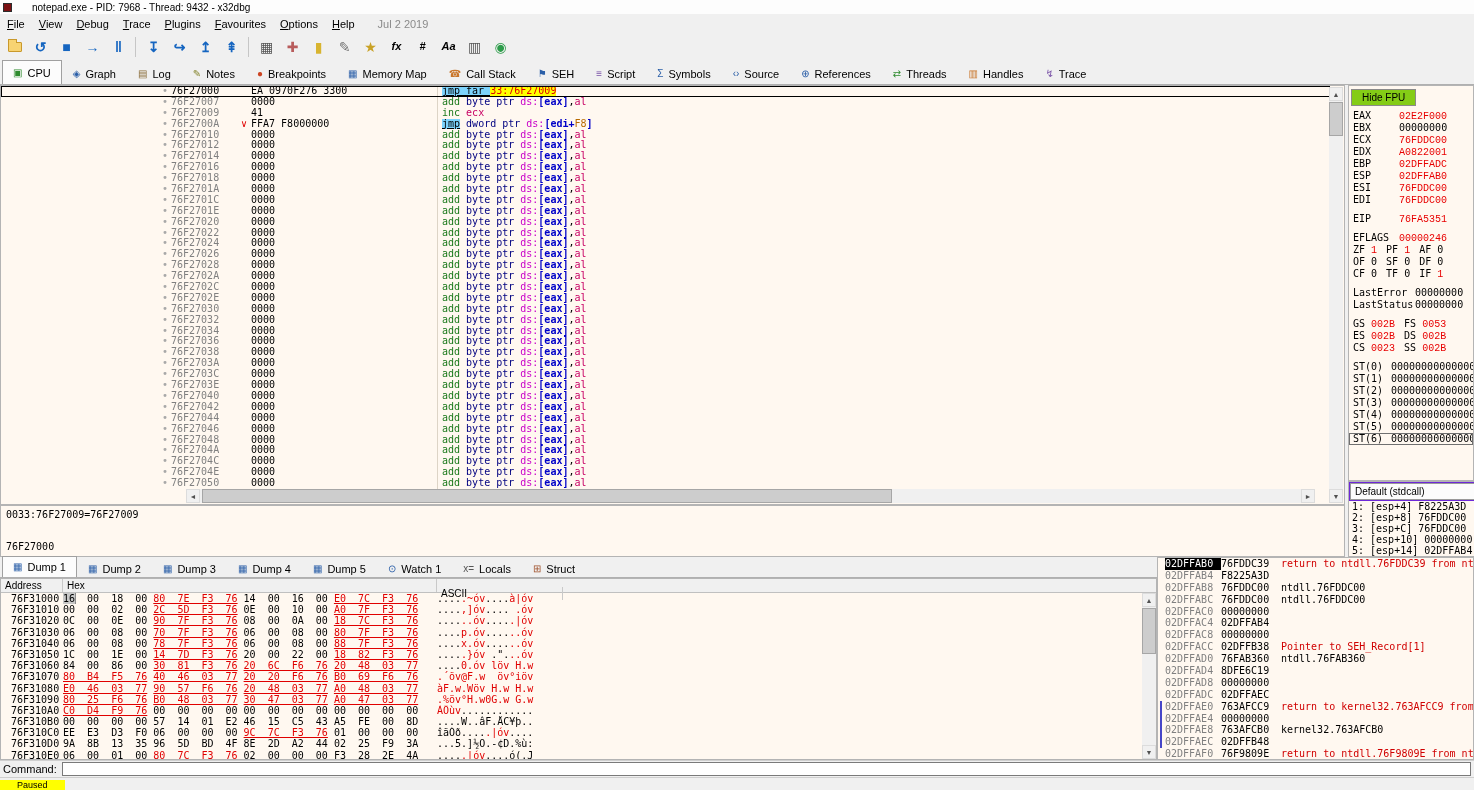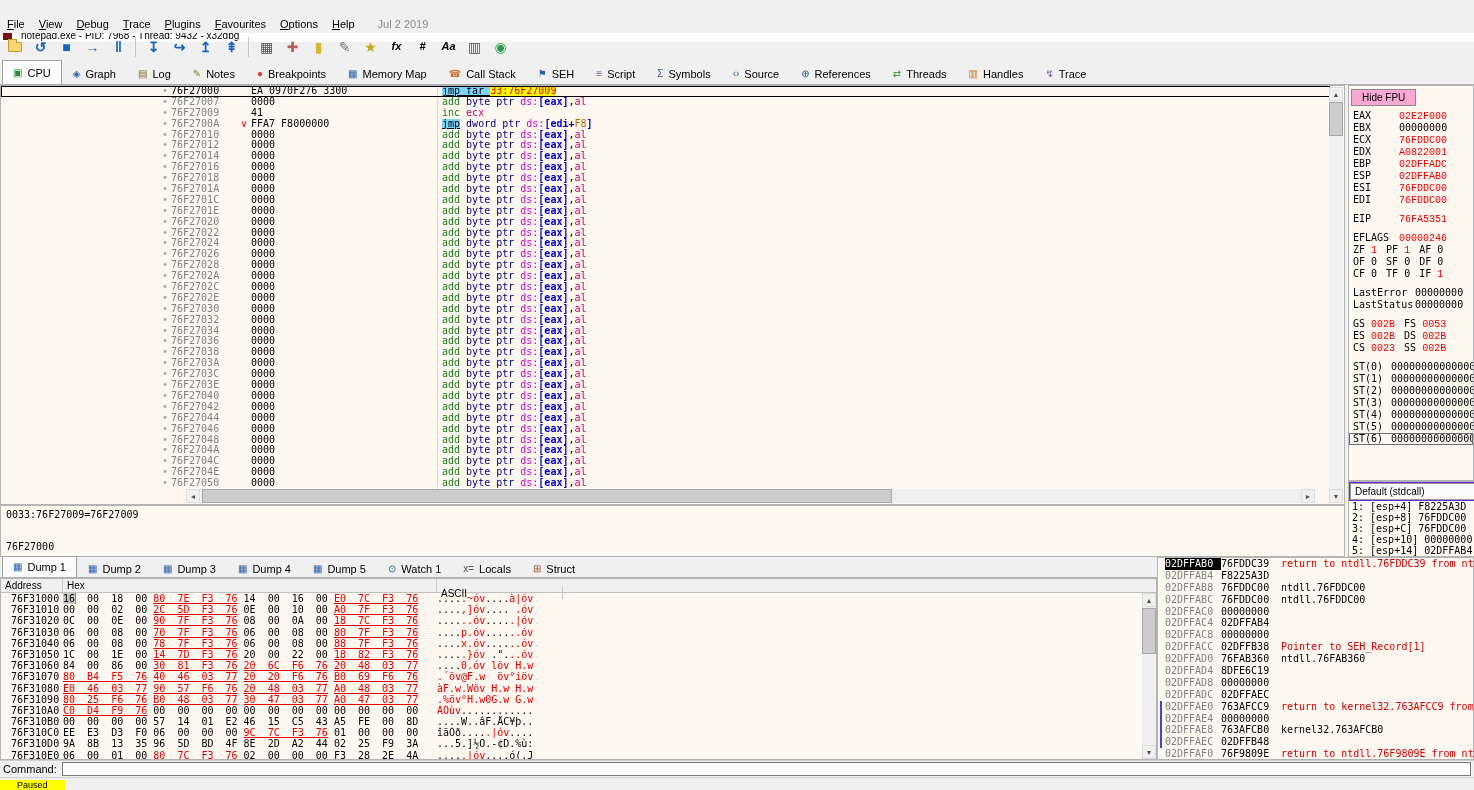--- a/index.html
+++ b/index.html
@@ -2,21 +2,21 @@
 <html><head>
 <meta charset="utf-8">
 <style>
   * { margin:0; padding:0; box-sizing:border-box; }
   html,body { width:1474px; height:790px; overflow:hidden; }
   body { font-family:"Liberation Sans", sans-serif; background:#f0f0f0; }
   .window { position:relative; width:1474px; height:790px; background:#f0f0f0; overflow:hidden; }
 
   
   .titlebar { position:absolute; left:0; top:0; width:100%; height:14px; background:#fdfdfd;
-              display:flex; align-items:center; gap:9px; padding-left:3px;margin-top:28px; }
+              display:flex; align-items:center; gap:20px; padding-left:3px; }
   .app-icon { width:9px; height:9px; background:#7b1113; border:1px solid #2d2d2d; flex:none; }
   .title-text { font-size:10px; color:#000; white-space:nowrap; }
 
   .menubar { position:absolute; left:0; top:14px; width:100%; height:19px; display:flex;
              align-items:center; font-size:11px; background:#f0f0f0; }
   .menu-item { padding:2px 7px; color:#000; white-space:nowrap; }
   .menu-date { color:#8a8a8a; margin-left:16px; font-size:11px; }
 
   .toolbar { position:absolute; left:0; top:33px; width:100%; height:27px; display:flex;
              align-items:center; padding-left:2px; gap:1px; }
@@ -77,21 +77,21 @@
   .infobox { position:absolute; left:0; top:420px; width:1345px; height:52px;
              font-family:"DejaVu Sans Mono", monospace; font-size:10px; color:#000; }
   .info-line1 { position:absolute; top:3px; left:5px; }
   .info-line2 { position:absolute; bottom:4px; left:5px; }
 
   .vsplit { position:absolute; left:1345px; top:0; width:3px; height:472px; background:#f0f0f0; }
 
   .registers { position:absolute; left:1348px; top:0; width:126px; height:396px;
                font-family:"DejaVu Sans Mono", monospace; font-size:10px; }
   .hidefpu { display:block; margin:3px 2px 4px 2px; height:17px; padding:0 10px;
-             font-family:"Liberation Sans", sans-serif; font-size:10px; background:#f9a8d4;
+             font-family:"Liberation Sans", sans-serif; font-size:10px; background:#84cc16;
              border:1px solid #8a8a8a; }
   .reg-row { height:12px; line-height:12px; padding-left:4px; white-space:pre; overflow:hidden; }
   .reg-name { display:inline-block; width:46px; color:#000; }
   .reg-row.wide .reg-name { width:62px; }
   .reg-row.st .reg-name { width:38px; }
   .reg-row.boxed { outline:1px solid #707070; outline-offset:-1px; }
   .reg-val { color:#000; }
   .reg-val.red, .flag-val.red { color:#e80000;font-family:Liberation Mono, monospace; }
   .reg-gap { height:7px; }
   .flag-pair { margin-right:9px; }

